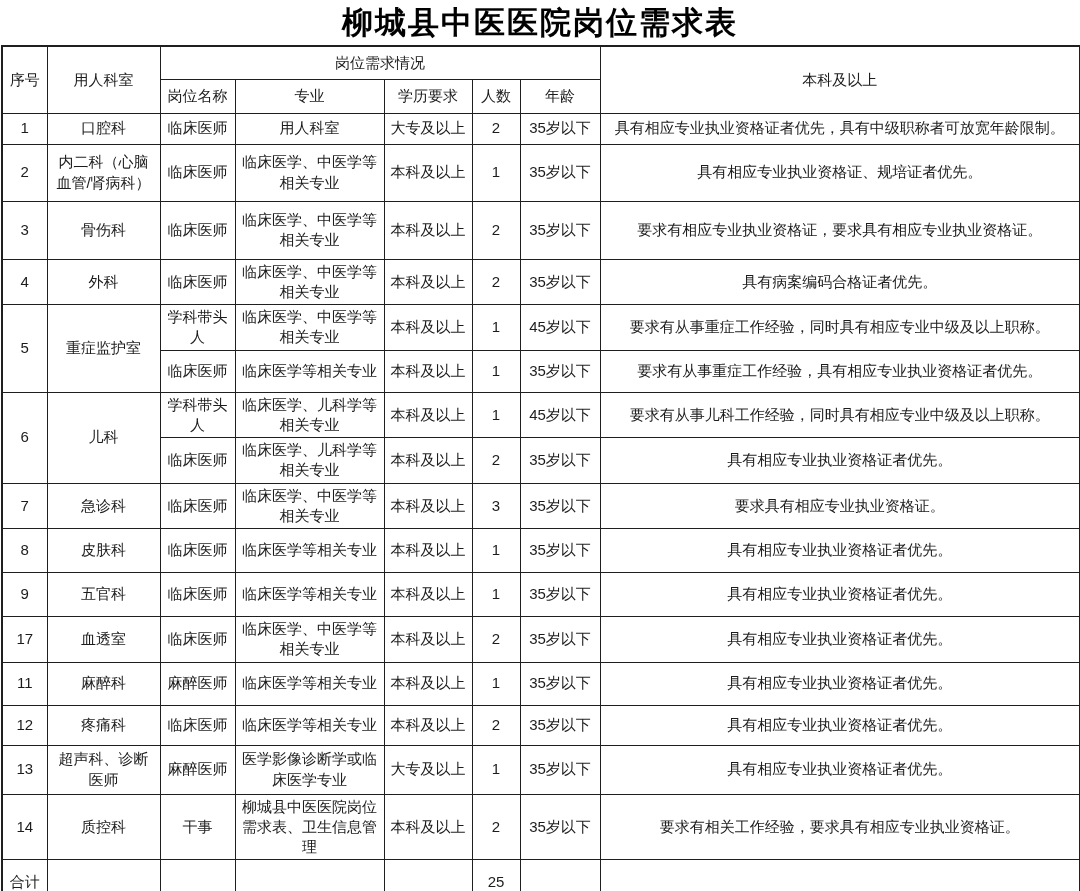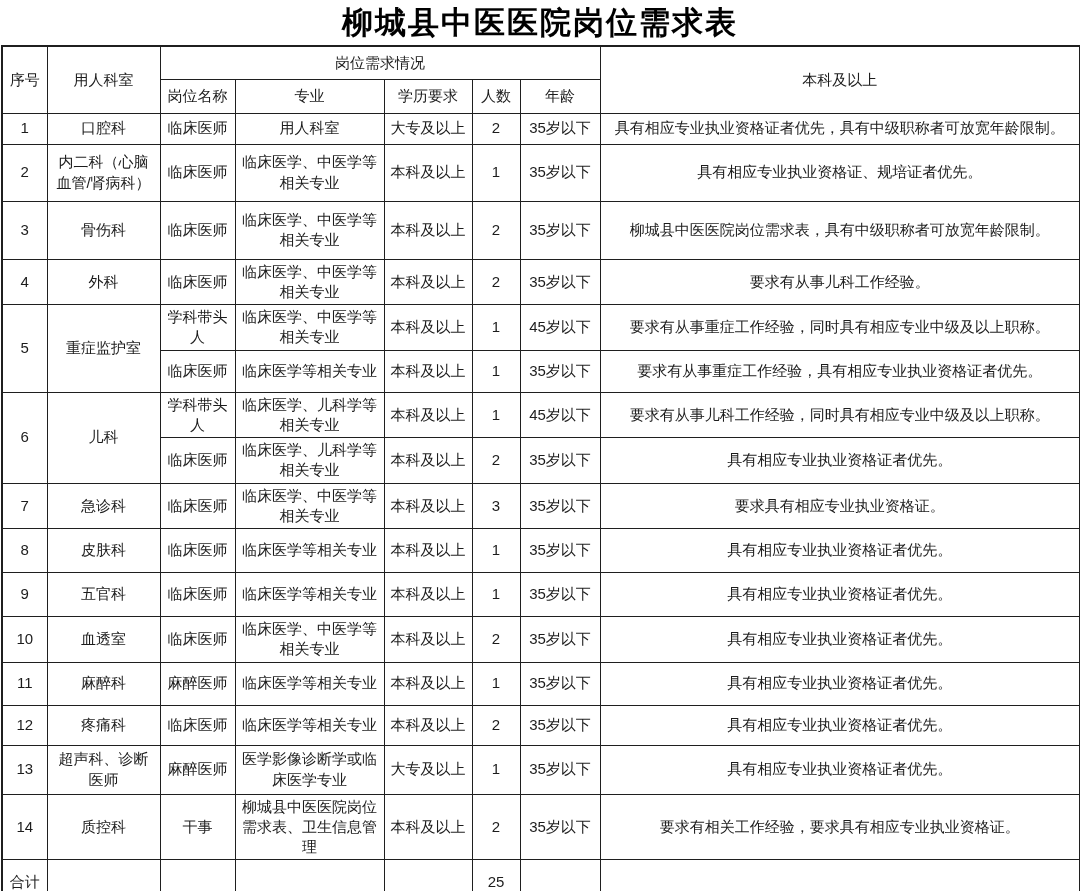--- a/index.html
+++ b/index.html
@@ -90,32 +90,32 @@
     </tr>
 
     <tr style="height:58px">
       <td>3</td>
       <td>骨伤科</td>
       <td>临床医师</td>
       <td>临床医学、中医学等相关专业</td>
       <td>本科及以上</td>
       <td>2</td>
       <td>35岁以下</td>
-      <td>柳城县中医医院岗位需求表，具有中级职称者可放宽年龄限制。</td>
+      <td>要求有相应专业执业资格证，要求具有相应专业执业资格证。</td>
     </tr>
 
     <tr style="height:42px">
       <td>4</td>
       <td>外科</td>
       <td>临床医师</td>
       <td>临床医学、中医学等相关专业</td>
       <td>本科及以上</td>
       <td>2</td>
       <td>35岁以下</td>
-      <td>要求有从事儿科工作经验。</td>
+      <td>具有病案编码合格证者优先。</td>
     </tr>
 
     <tr style="height:42px">
       <td rowspan="2">5</td>
       <td rowspan="2">重症监护室</td>
       <td>学科带头人</td>
       <td>临床医学、中医学等相关专业</td>
       <td>本科及以上</td>
       <td>1</td>
       <td>45岁以下</td>
@@ -176,21 +176,21 @@
       <td>五官科</td>
       <td>临床医师</td>
       <td>临床医学等相关专业</td>
       <td>本科及以上</td>
       <td>1</td>
       <td>35岁以下</td>
       <td>具有相应专业执业资格证者优先。</td>
     </tr>
 
     <tr style="height:44px">
-      <td>10</td>
+      <td>17</td>
       <td>血透室</td>
       <td>临床医师</td>
       <td>临床医学、中医学等相关专业</td>
       <td>本科及以上</td>
       <td>2</td>
       <td>35岁以下</td>
       <td>具有相应专业执业资格证者优先。</td>
     </tr>
 
     <tr style="height:43px">

